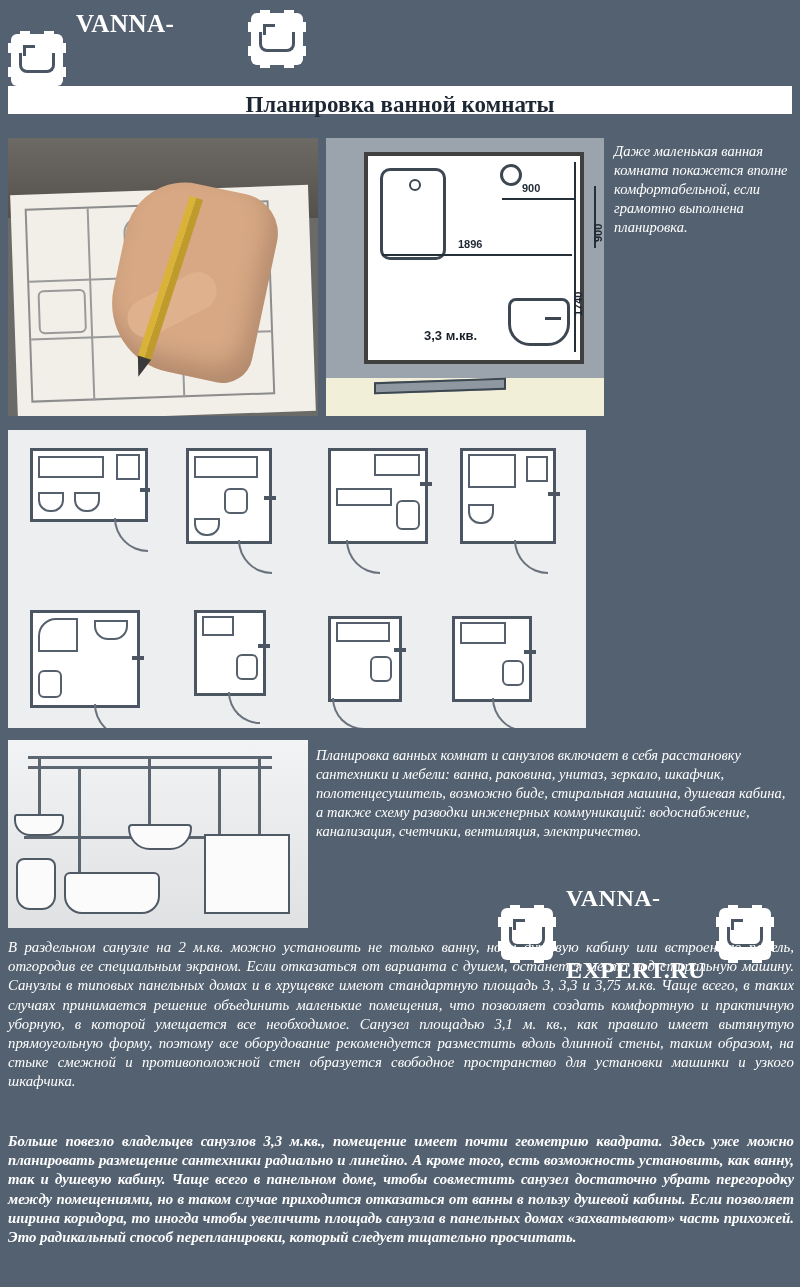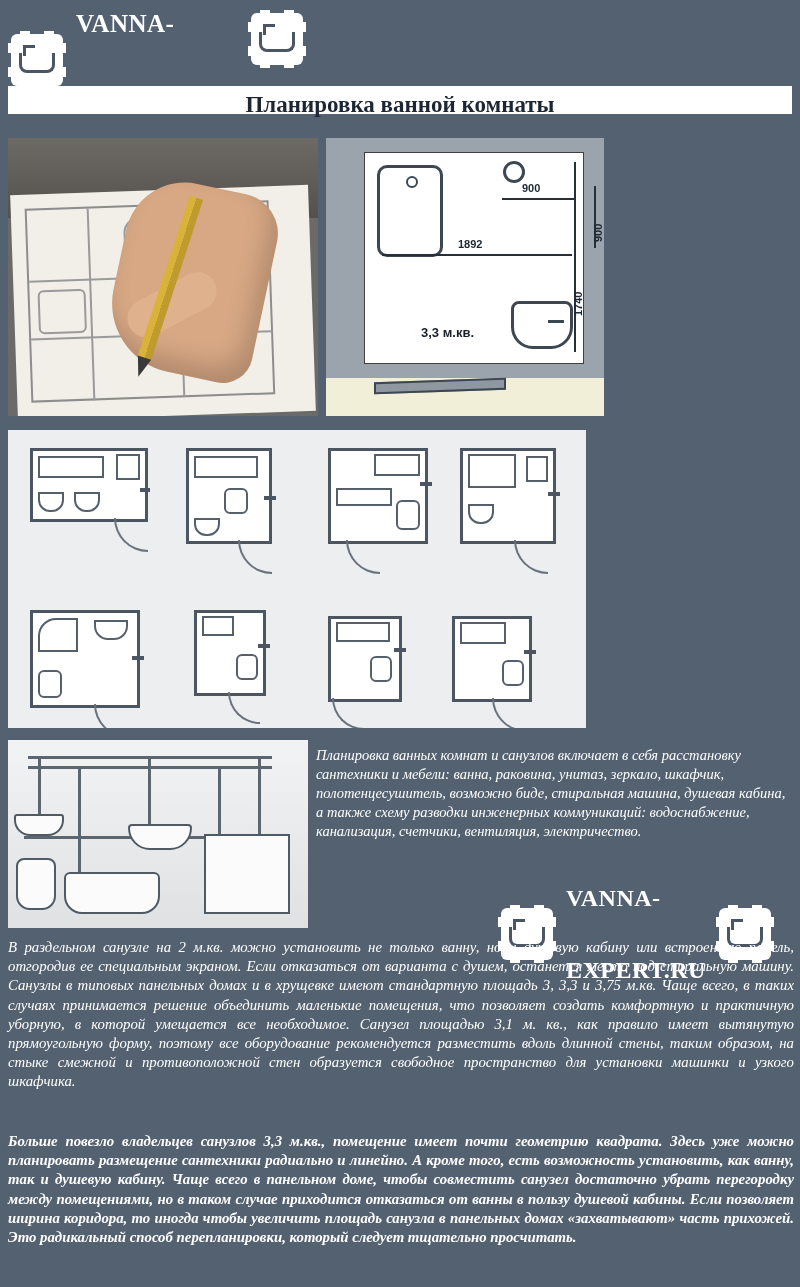--- a/index.html
+++ b/index.html
@@ -192,21 +192,21 @@
     position: absolute;
     left: 326px; top: 138px;
     width: 278px; height: 278px;
     background: #9ba3ac;
     overflow: hidden;
   }
   .pd-room {
     position: absolute; left: 38px; top: 14px;
     width: 220px; height: 212px;
     background: #ffffff;
-    border: 1px solid #404040;
+    border: 4px solid #404040;
     box-sizing: border-box;
   }
   .pd-tub {
     position: absolute; left: 12px; top: 12px;
     width: 66px; height: 92px;
     border: 3px solid #3d4752;
     border-radius: 10px;
     background: #ffffff;
     box-sizing: border-box;
   }
@@ -480,27 +480,28 @@
     <div class="pd-room">
       <div class="pd-tub"></div>
       <div class="pd-wc"></div>
       <div class="pd-sink"></div>
       <div class="pd-area">3,3 м.кв.</div>
     </div>
     <div class="pd-dimline pd-h-900"></div>
     <div class="pd-dimline pd-h-600"></div>
     <div class="pd-dimline pd-v-1740"></div>
     <div class="pd-dimline pd-v-600s"></div>
-    <div class="pd-lbl" style="left:132px; top:100px;">1892</div>
+    <div class="pd-lbl" style="left:132px; top:100px;">1896</div>
     <div class="pd-lbl" style="left:196px; top:44px;">900</div>
     <div class="pd-lbl rot" style="left:266px; top:104px;">900</div>
     <div class="pd-lbl rot" style="left:246px; top:178px;">1740</div>
     <div class="pd-bar"></div>
   </div>
 
+  <div class="side-note-1">Даже маленькая ванная комната покажется вполне комфортабельной, если грамотно выполнена планировка.</div>
 
   <div class="plan-grid">
 
     <div class="pg-cell" style="left:22px; top:18px; width:120px; height:110px;">
       <div class="room" style="left:0; top:0; width:118px; height:74px;"></div>
       <div class="fx" style="left:8px; top:8px; width:66px; height:22px;"></div>
       <div class="fx" style="left:86px; top:6px; width:24px; height:26px;"></div>
       <div class="fx" style="left:8px; top:44px; width:26px; height:20px; border-radius:0 0 12px 12px;"></div>
       <div class="fx" style="left:44px; top:44px; width:26px; height:20px; border-radius:0 0 12px 12px;"></div>
       <div class="door" style="left:84px; top:70px; width:34px; height:34px;"></div>

